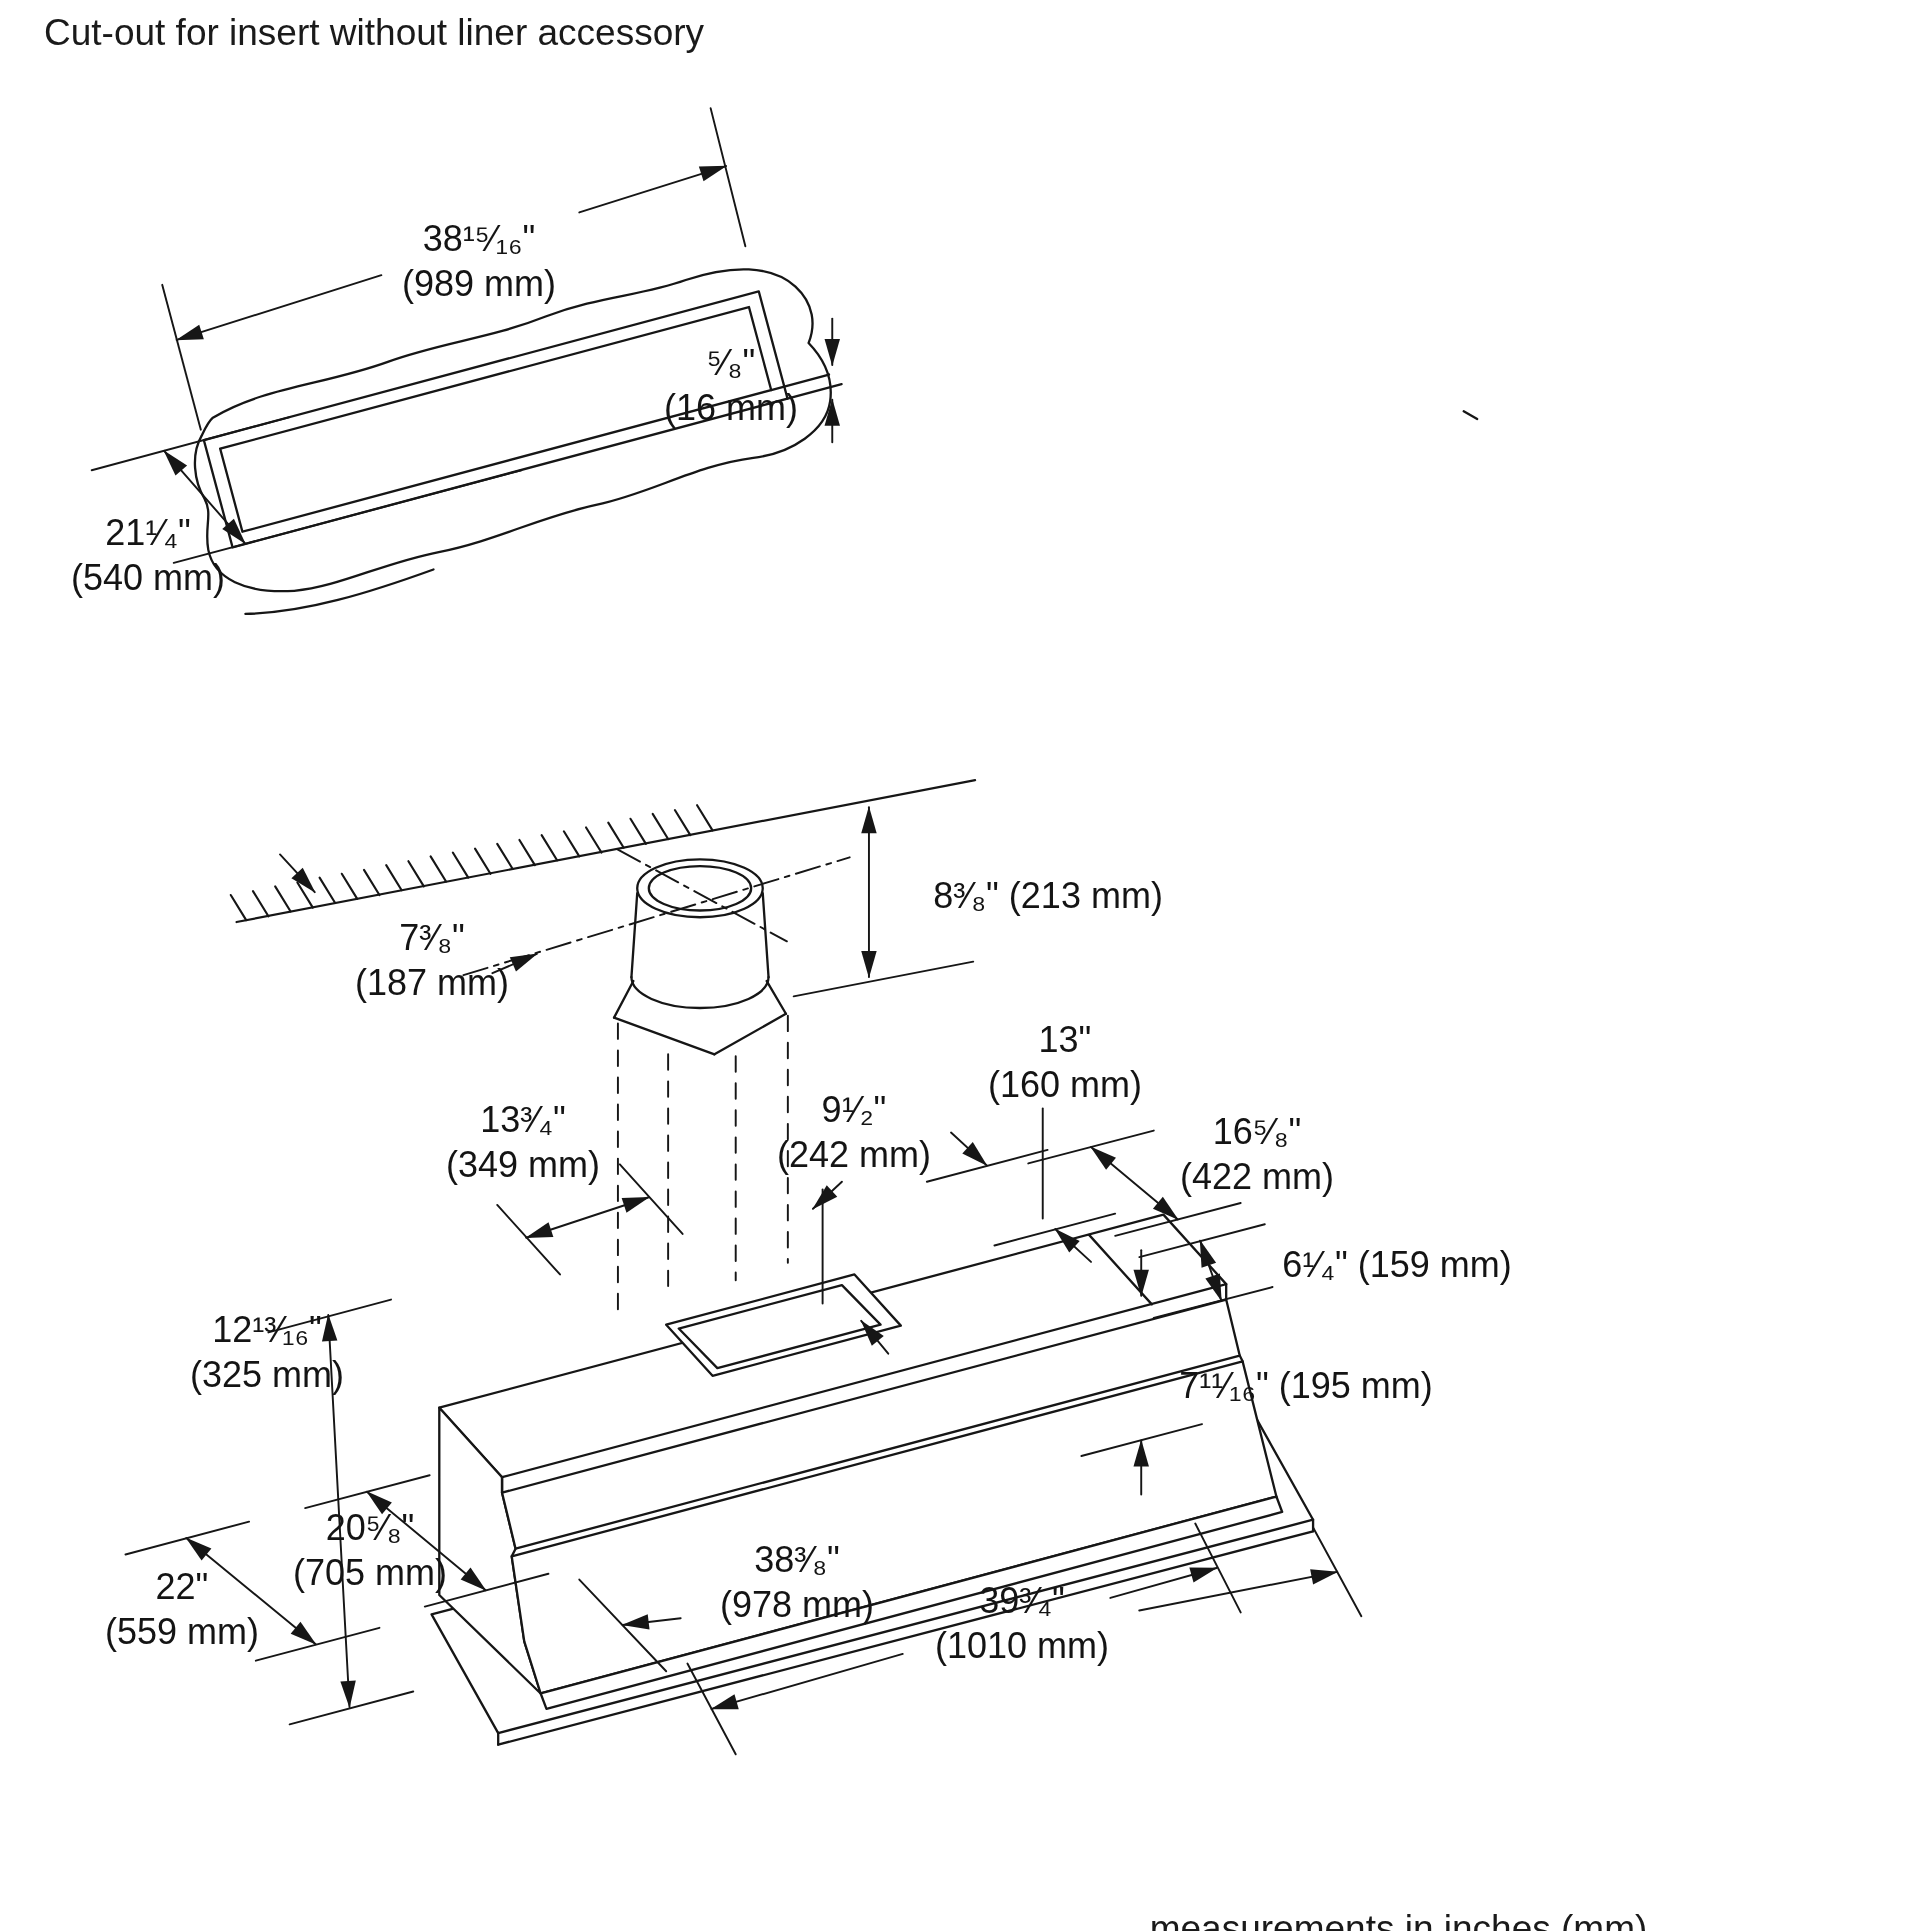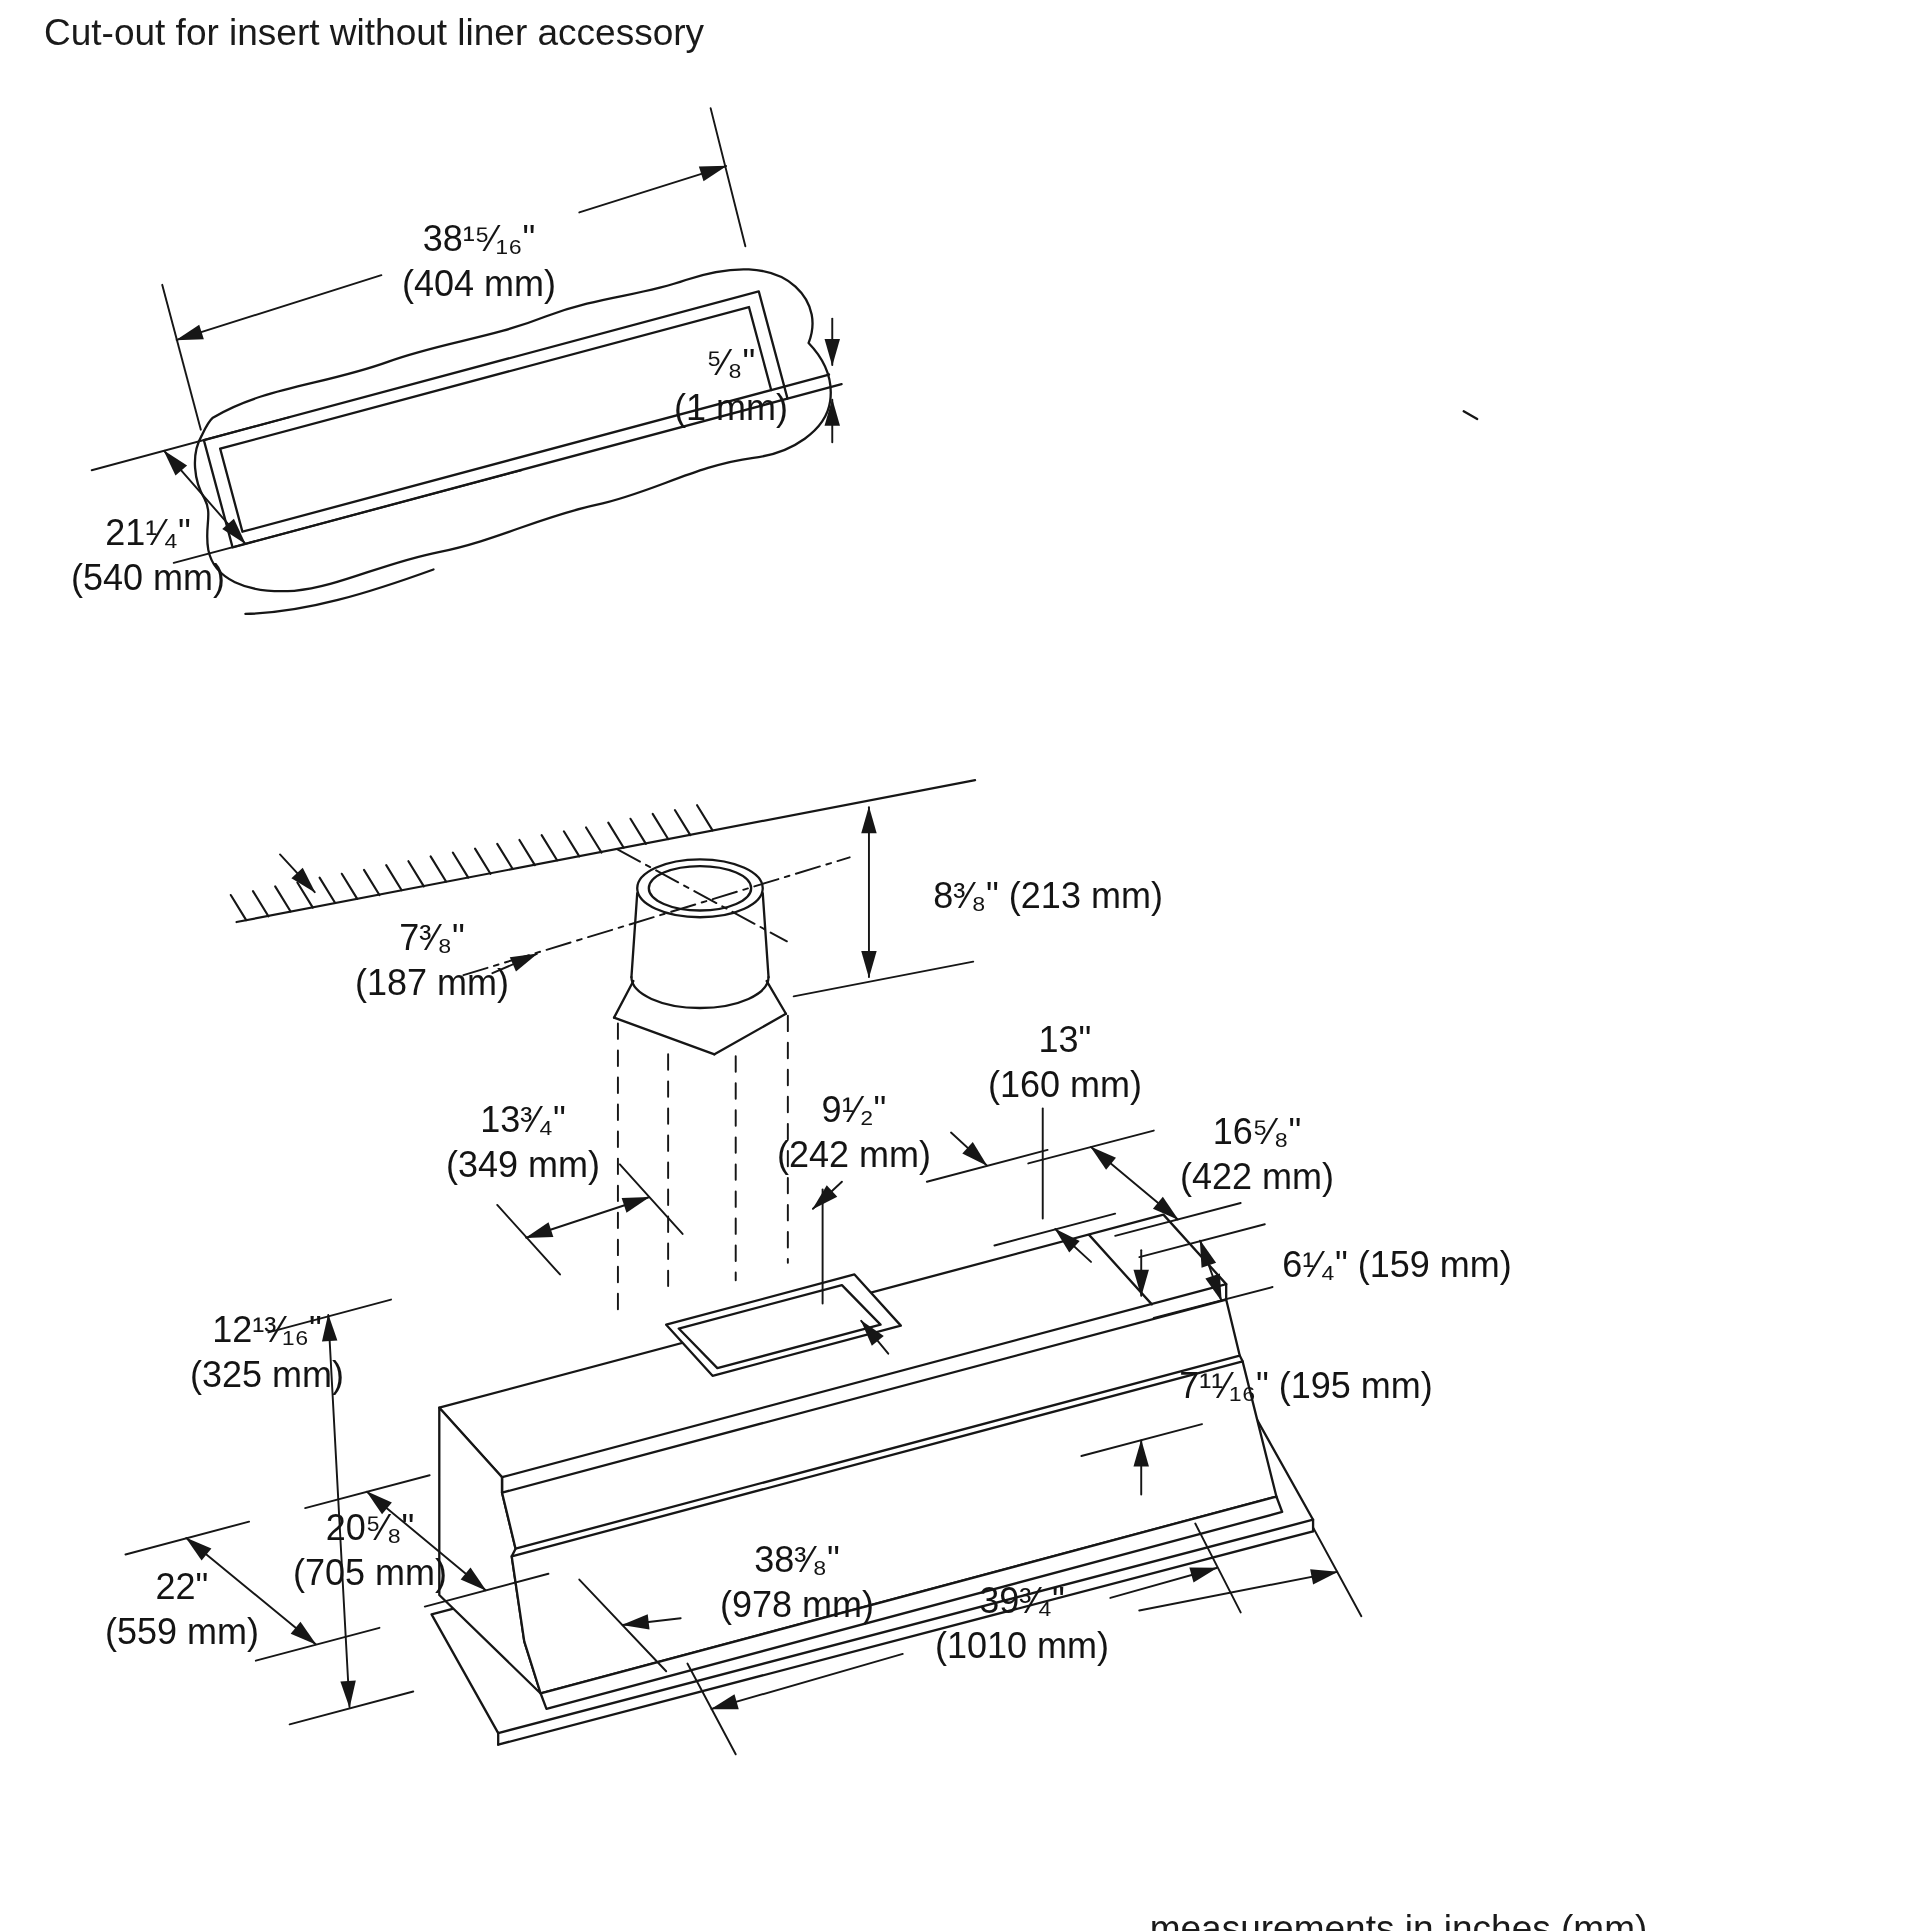--- a/index.html
+++ b/index.html
@@ -223,25 +223,25 @@
       <line x1="737" y1="1770" x2="935" y2="1713" marker-start="url(#ah)"></line>
       <line x1="1180" y1="1668" x2="1385" y2="1628" marker-end="url(#ah)"></line>
     </g>
   </g>
 </svg>
 
   <div class="title">Cut-out for insert without liner accessory</div>
 
   <div class="dim" style="left:479px; top:261px;">
     <div class="l1">38¹⁵⁄₁₆"</div>
-      <div class="l2">(404 mm)</div>
+      <div class="l2">(989 mm)</div>
   </div>
   <div class="dim" style="left:731px; top:385px;">
     <div class="l1">⁵⁄₈"</div>
-      <div class="l2">(1 mm)</div>
+      <div class="l2">(16 mm)</div>
   </div>
   <div class="dim" style="left:148px; top:555px;">
     <div class="l1">21¹⁄₄"</div>
       <div class="l2">(540 mm)</div>
   </div>
   <div class="dim" style="left:432px; top:960px;">
     <div class="l1">7³⁄₈"</div>
       <div class="l2">(187 mm)</div>
   </div>
   <div class="dim" style="left:1048px; top:896px;">

